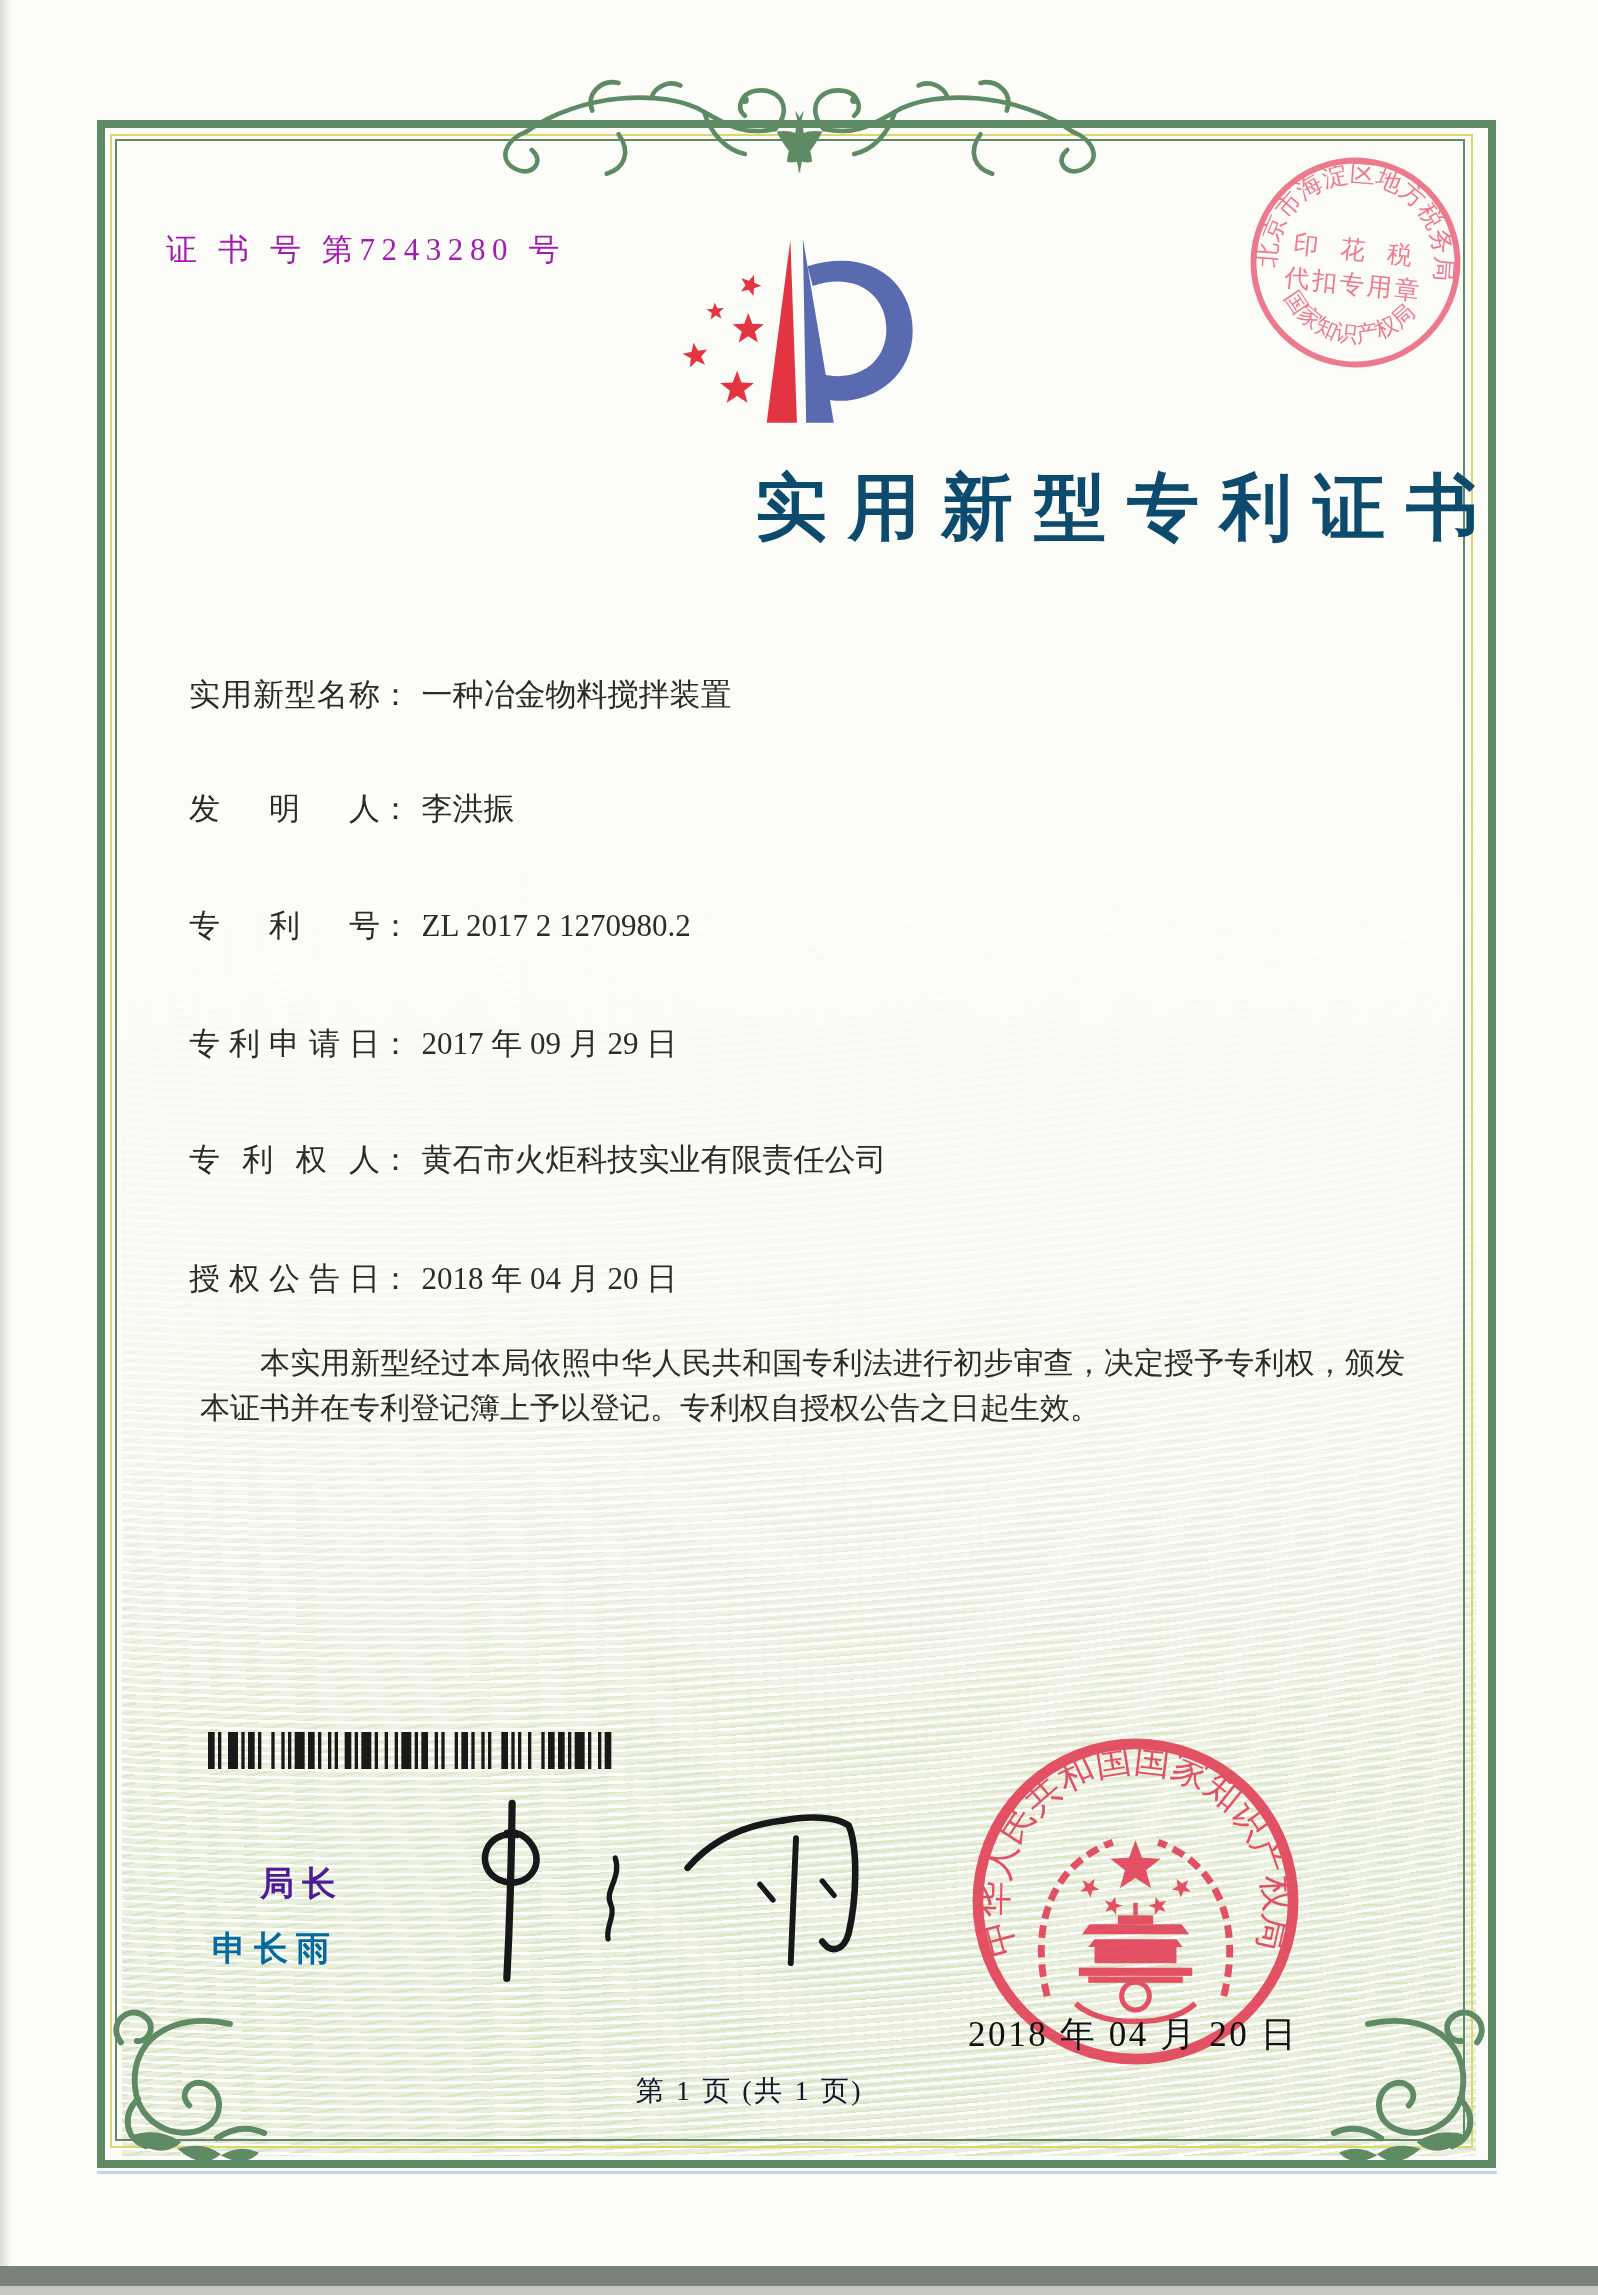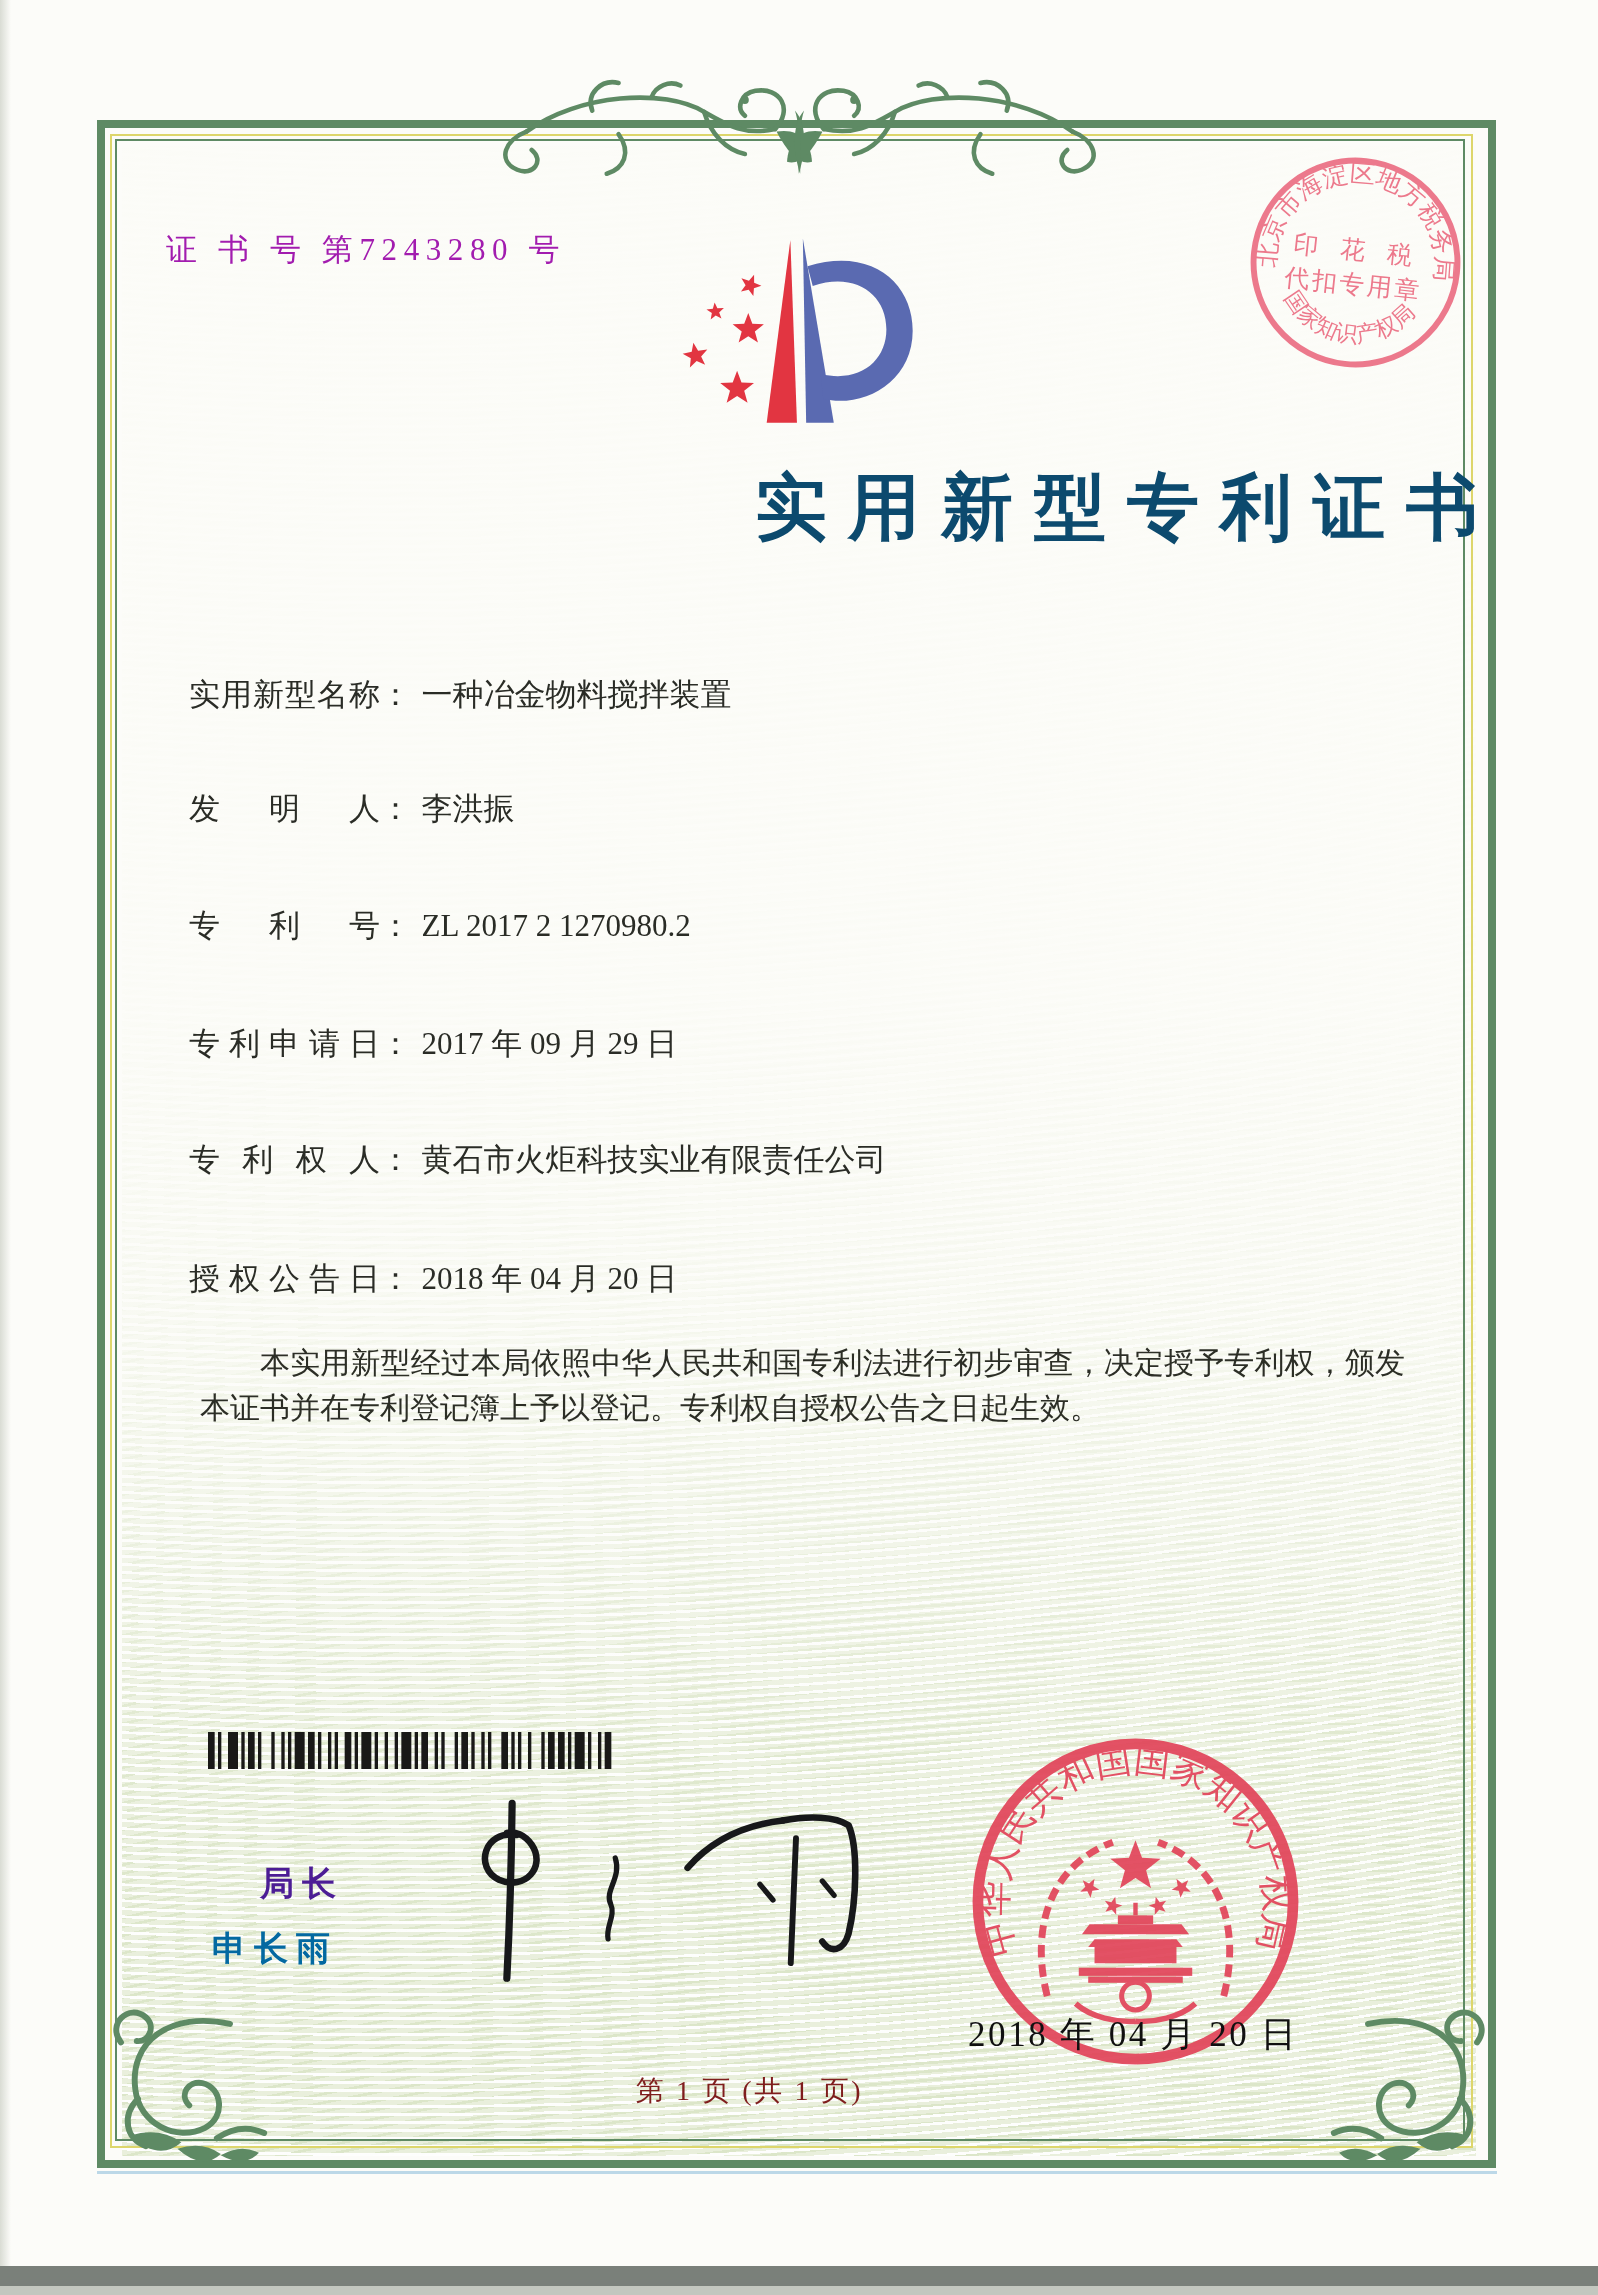--- a/index.html
+++ b/index.html
@@ -76,21 +76,21 @@
   .seal-fill{fill:var(--seal-red);}
   .seal-text{fill:var(--seal-red);}
 
   .issue-date{position:absolute;left:968px;top:2011px;font-size:35px;letter-spacing:2.6px;color:#101010;white-space:nowrap;}
 
   .tax-stamp{position:absolute;left:1245px;top:152px;width:221px;height:221px;opacity:.95;}
   .stamp-stroke{stroke:var(--stamp-pink);fill:none;}
   .stamp-text{fill:var(--stamp-pink);}
 
   .footer{position:absolute;left:526px;top:2072px;width:447px;text-align:center;font-size:28px;
-          letter-spacing:2.6px;color:#7f1d1d;}
+          letter-spacing:2.6px;color:#0f172a;}
 </style>
 </head>
 <body>
 
 <div class="page">
 
   <div class="inner-bg"></div>
 
   <div class="frame-outer"></div>
   <div class="frame-yellow"></div>

